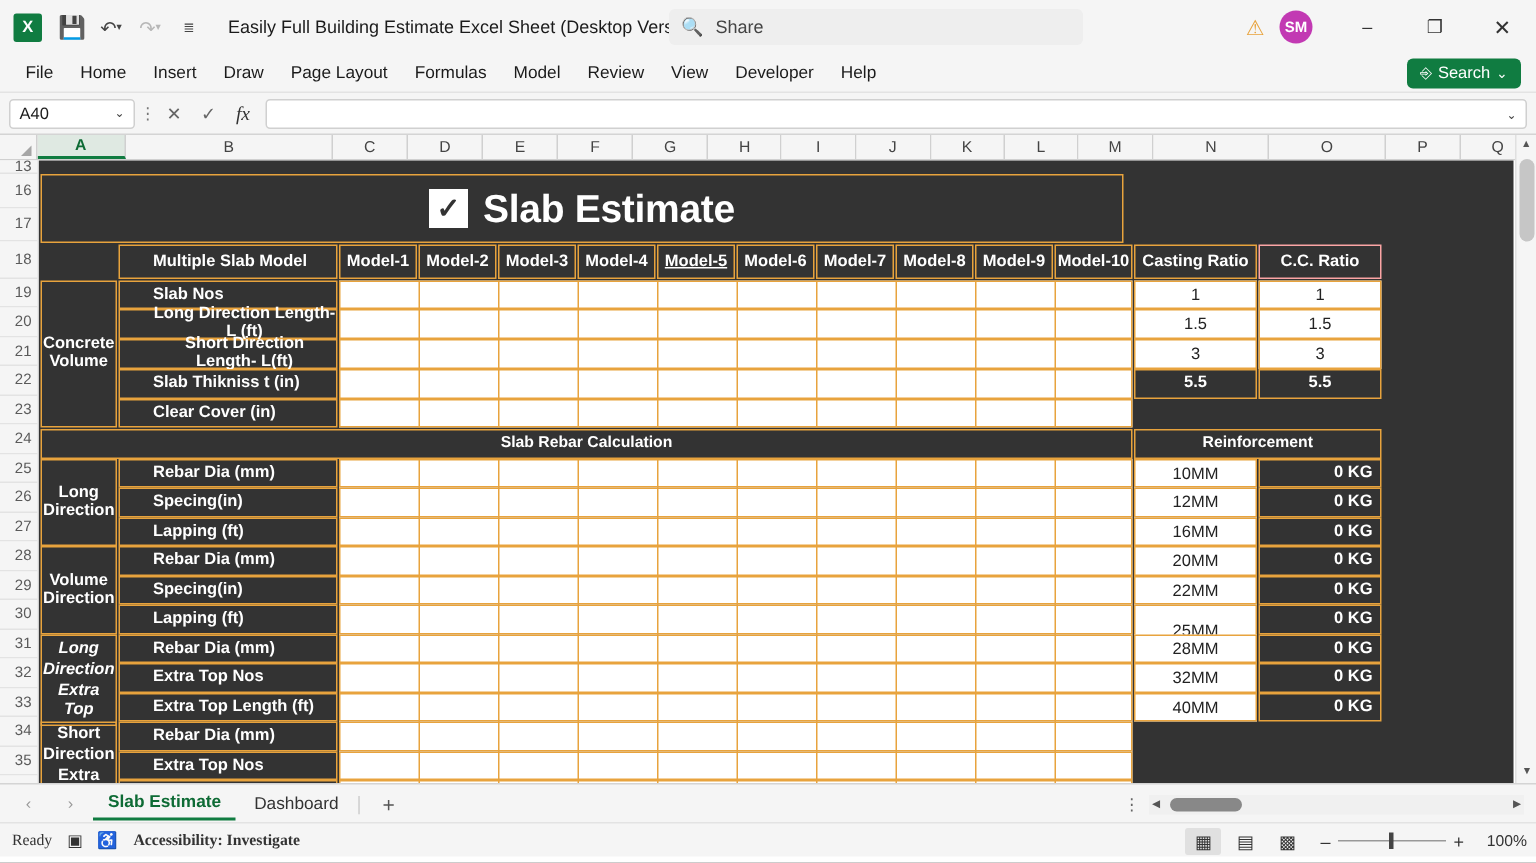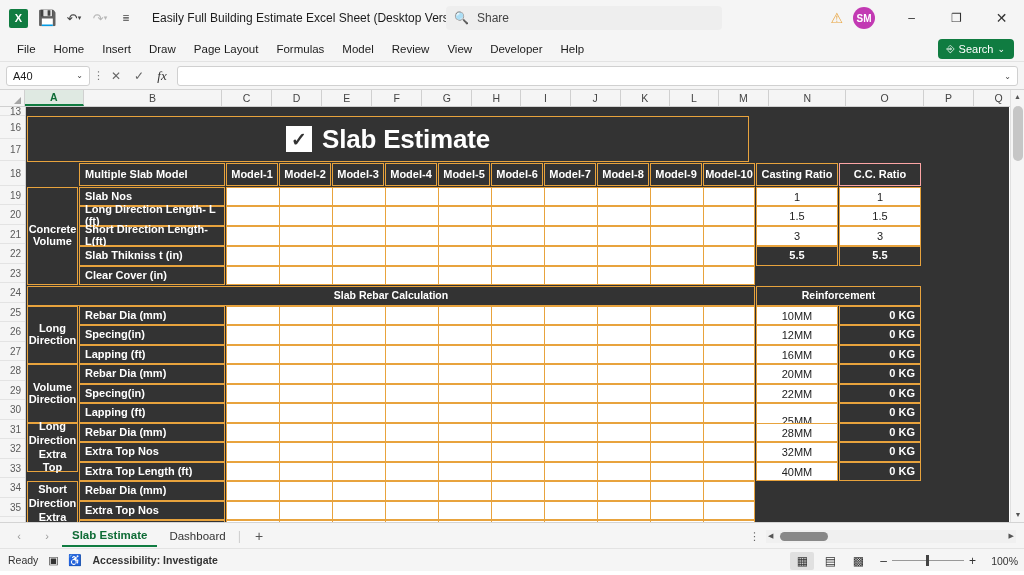--- a/index.html
+++ b/index.html
@@ -138,22 +138,22 @@
   
   .sheet { position: absolute; left: 0; top: 0; width: 983px; height: 415px;
     background: #ffffff; }
   .dark { position: absolute; background: #333333; }
 
   .tt {
     position: absolute; color: #ffffff; font-weight: bold;
     display: flex; align-items: center; justify-content: center;
     font-size: 11px; line-height: 1.05; text-align: center;
   }
-  .tt.left { justify-content: flex-start; padding-left: 5px;
-    text-align: left; }
+  .tt.left { justify-content: flex-start; padding-left: 22px;
+    text-align: center; }
   .tt.right { justify-content: flex-end; padding-right: 5px;
     text-align: right; }
   .cellbox { position: absolute; background: #ffffff;
     border: 1px solid #e8a33d; }
   .cellbox.val {
     color: #222; font-weight: normal; font-size: 11px;
     display: flex; align-items: center; justify-content: center;
   }
   .boxline { position: absolute; border: 1px solid #e8a33d; }
   .titlebanner {
@@ -200,21 +200,21 @@
   .hthumb { position: absolute; left: 14px; width: 48px; height: 9px;
     background: #888; border-radius: 5px; }
   .harrow { font-size: 7px; color: #555; position: absolute; }
 
   
   .statusbar {
     height: 23px; background: #f5f5f5; display: flex; align-items: center;
     padding-left: 8px; gap: 10px; position: relative;
     border-top: 1px solid #e3e3e3;
   }
-  .st-text { font-size: 10.5px; color: #333; }
+  .st-text { font-size: 10.5px; color: #333; font-family: Liberation Serif, serif; }
   .st-icon { font-size: 11px; color: #333; }
   .sb-right { position: absolute; right: 6px; top: 0; height: 23px;
     display: flex; align-items: center; gap: 4px; }
   .viewbtn { width: 24px; height: 18px; display: flex; align-items: center;
     justify-content: center; font-size: 12px; color: #333; border-radius: 2px;}
   .viewbtn.on { background: #e0e0e0; }
   .zoomslider { display: flex; align-items: center; gap: 5px; margin: 0 6px; }
   .zline { width: 72px; height: 1px; background: #999; position: relative; }
   .zknob { position: absolute; left: 34px; top: -5px; width: 3px;
     height: 11px; background: #444; }
@@ -337,21 +337,21 @@
         <div class="titlebanner" style="left:1px;top:9px;width:722px;height:46px;">
           <div class="checkbox">✓</div>
           <div class="bigtitle">Slab Estimate</div>
         </div>
 
         <div class="tt left" style="left:53px;top:56px;width:146px;height:23px;border:1px solid #e8a33d;">Multiple Slab Model</div>
         <div class="tt" style="left:200px;top:56px;width:52px;height:23px;border:1px solid #e8a33d;">Model-1</div>
         <div class="tt" style="left:253px;top:56px;width:52px;height:23px;border:1px solid #e8a33d;">Model-2</div>
         <div class="tt" style="left:306px;top:56px;width:52px;height:23px;border:1px solid #e8a33d;">Model-3</div>
         <div class="tt" style="left:359px;top:56px;width:52px;height:23px;border:1px solid #e8a33d;">Model-4</div>
-        <div class="tt" style="left:412px;top:56px;width:52px;height:23px;border:1px solid #e8a33d;">Model-5</div>
+        <div class="tt" style="left:412px;top:56px;width:52px;height:23px;border:1px solid #e8a33d;text-decoration:underline;">Model-5</div>
         <div class="tt" style="left:465px;top:56px;width:52px;height:23px;border:1px solid #e8a33d;">Model-6</div>
         <div class="tt" style="left:518px;top:56px;width:52px;height:23px;border:1px solid #e8a33d;">Model-7</div>
         <div class="tt" style="left:571px;top:56px;width:52px;height:23px;border:1px solid #e8a33d;">Model-8</div>
         <div class="tt" style="left:624px;top:56px;width:52px;height:23px;border:1px solid #e8a33d;">Model-9</div>
         <div class="tt" style="left:677px;top:56px;width:52px;height:23px;border:1px solid #e8a33d;">Model-10</div>
         <div class="tt" style="left:730px;top:56px;width:82px;height:23px;border:1px solid #e8a33d;">Casting Ratio</div>
         <div class="tt" style="left:813px;top:56px;width:82px;height:23px;border:1px solid #fca5a5;">C.C. Ratio</div>
 
         <div class="tt" style="left:1px;top:80px;width:51px;height:98px;border:1px solid #e8a33d;flex-direction:column;">Concrete Volume</div>
 
@@ -391,21 +391,21 @@
         <div class="tt" style="left:1px;top:199px;width:51px;height:58px;border:1px solid #e8a33d;flex-direction:column;">Long Direction</div>
         <div class="tt left" style="left:53px;top:199px;width:146px;height:19px;border:1px solid #e8a33d;">Rebar Dia (mm)</div>
         <div class="tt left" style="left:53px;top:218px;width:146px;height:20px;border:1px solid #e8a33d;">Specing(in)</div>
         <div class="tt left" style="left:53px;top:238px;width:146px;height:19px;border:1px solid #e8a33d;">Lapping (ft)</div>
 
         <div class="tt" style="left:1px;top:257px;width:51px;height:59px;border:1px solid #e8a33d;flex-direction:column;">Volume Direction</div>
         <div class="tt left" style="left:53px;top:257px;width:146px;height:20px;border:1px solid #e8a33d;">Rebar Dia (mm)</div>
         <div class="tt left" style="left:53px;top:277px;width:146px;height:19px;border:1px solid #e8a33d;">Specing(in)</div>
         <div class="tt left" style="left:53px;top:296px;width:146px;height:20px;border:1px solid #e8a33d;">Lapping (ft)</div>
 
-        <div class="tt" style="left:1px;top:316px;width:51px;height:49px;border:1px solid #e8a33d;flex-direction:column;line-height:1.25;">Long Direction Extra Top</div>
+        <div class="tt" style="left:1px;top:316px;width:51px;height:61px;border:1px solid #e8a33d;flex-direction:column;line-height:1.25;font-style:italic;">Long Direction Extra Top</div>
         <div class="tt left" style="left:53px;top:316px;width:146px;height:19px;border:1px solid #e8a33d;">Rebar Dia (mm)</div>
         <div class="tt left" style="left:53px;top:335px;width:146px;height:20px;border:1px solid #e8a33d;">Extra Top Nos</div>
         <div class="tt left" style="left:53px;top:355px;width:146px;height:19px;border:1px solid #e8a33d;">Extra Top Length (ft)</div>
 
         <div class="tt" style="left:1px;top:374px;width:51px;height:59px;border:1px solid #e8a33d;flex-direction:column;line-height:1.25;">Short Direction Extra Top</div>
         <div class="tt left" style="left:53px;top:374px;width:146px;height:20px;border:1px solid #e8a33d;">Rebar Dia (mm)</div>
         <div class="tt left" style="left:53px;top:394px;width:146px;height:19px;border:1px solid #e8a33d;">Extra Top Nos</div>
         <div class="tt left" style="left:53px;top:413px;width:146px;height:20px;border:1px solid #e8a33d;">Extra Top Length (ft)</div>
 
         <div class="cellbox" style="left:200px;top:199px;width:529px;height:19px;"></div>

